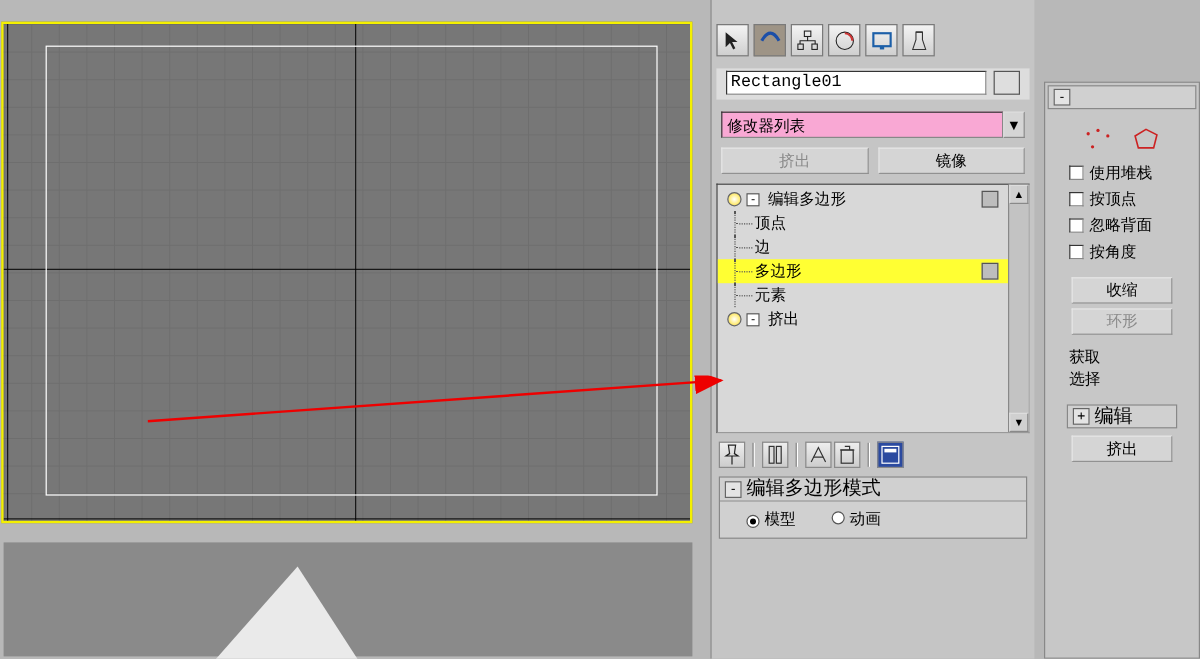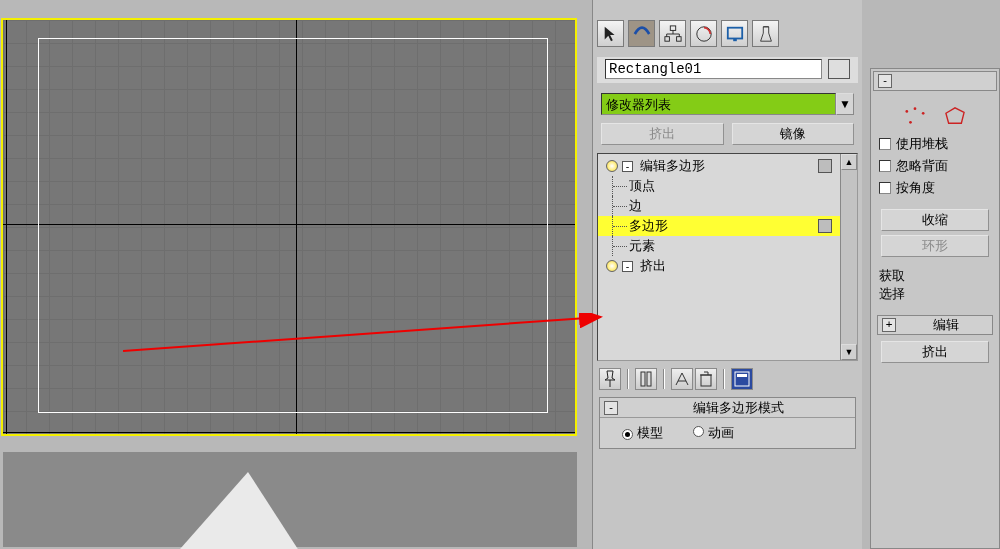--- a/index.html
+++ b/index.html
@@ -26,21 +26,21 @@
   .toolrow{display:flex;gap:4px;padding:20px 4px 6px}
   .tool{width:27px;height:27px;border:1px solid #7a7a7a;background:linear-gradient(#f4f4f4,#cfcfcf);display:flex;align-items:center;justify-content:center;position:relative}
   .tool.sel{background:#9e9486}
   .tool svg{width:18px;height:18px}
 
   .name-row{display:flex;align-items:center;gap:6px;padding:2px 8px 4px;background:#ddd;margin:4px 4px 0}
   .name-input{flex:1;height:20px;border:1px inset #888;background:#fff;font:14px "Courier New";padding:0 3px}
   .swatch{width:22px;height:20px;border:1px solid #555;background:#dedede}
 
   .combo-row{display:flex;align-items:stretch;margin:10px 8px 6px}
-  .combo{flex:1;height:22px;border:1px inset #888;background:#84cc16;font:13px SimSun;padding:2px 4px}
+  .combo{flex:1;height:22px;border:1px inset #888;background:#f9a8d4;font:13px SimSun;padding:2px 4px}
   .combo-btn{width:18px;border:1px outset #ddd;background:#d5d5d5;display:flex;align-items:center;justify-content:center}
 
   .btn-row{display:flex;gap:8px;margin:8px 8px}
   .btn{flex:1;height:22px;border:1px outset #e5e5e5;background:#d5d5d5;text-align:center;line-height:20px;font-size:13px}
   .btn.disabled{color:#8a8a8a}
 
   .stack{margin:4px 4px 0;border:1px inset #999;background:#d8d8d8;height:208px;display:flex}
   .stack-body{flex:1;overflow:hidden;font-size:13px;position:relative}
   .stack-sb{width:17px;background:#c3c3c3;border-left:1px solid #888;position:relative}
   .sb-btn{height:16px;border:1px outset #ddd;background:#d0d0d0;display:flex;align-items:center;justify-content:center;font-size:9px}
@@ -56,29 +56,29 @@
   .stack .lbl{padding-left:2px;white-space:nowrap}
   .stack li.sub .lbl{margin-left:0}
 
   .icon-row{display:flex;gap:2px;align-items:center;margin:6px 6px;height:24px}
   .icon-row .sep{width:1px;height:20px;border-left:1px solid #888;border-right:1px solid #fff;margin:0 4px}
   .ico{width:22px;height:22px;border:1px solid #8a8a8a;background:linear-gradient(#eee,#ccc);display:flex;align-items:center;justify-content:center}
 
   .rollout{margin:0 6px;border:1px solid #888;background:#d0d0d0}
   .roll-head{display:flex;align-items:center;border-bottom:1px solid #999;height:20px}
   .roll-head .pm2{width:14px;height:14px;border:1px solid #666;background:#e4e4e4;margin:0 4px;text-align:center;font:11px/12px monospace}
-  .roll-head .ttl{flex:1;text-align:center;font-size:13px}
+  .roll-head .ttl{flex:1;font-size:16px}
   .radio-row{display:flex;gap:30px;padding:6px 22px;font-size:13px;align-items:flex-end}
   .radio{width:11px;height:11px;border:1px solid #555;border-radius:50%;background:#fff;display:inline-flex;align-items:center;justify-content:center;margin-right:4px}
   .radio.checked::after{content:"";width:5px;height:5px;border-radius:50%;background:#000}
 
   
   .panel2{position:absolute;left:870px;top:68px;width:130px;height:481px;background:#c7c7c7;border:1px solid #888}
   .panel2 .roll-head{border:1px solid #888;background:#d0d0d0;margin:2px}
-  .panel2 .body{padding:6px 8px;font-size:13px}
+  .panel2 .body{padding:6px 20px;font-size:13px}
   .sel-icons{display:flex;gap:16px;justify-content:center;align-items:center;height:34px}
   .sel-icons svg{width:24px;height:20px}
   .chk-row{display:flex;align-items:center;height:22px}
   .chk{width:12px;height:12px;border:1px inset #888;background:#fff;margin-right:5px}
   .panel2 .btn{margin:4px 2px;display:block}
   .spacer{height:6px}
 
   .arrow{position:absolute;left:123px;top:313px;pointer-events:none}
 </style>
 </head>
@@ -263,20 +263,24 @@
         <svg viewBox="0 0 26 22">
             <path d="M3 8 L13 2 L23 7 L20 19 L6 19 Z" fill="none" stroke="#c22" stroke-width="1.5"></path>
           </svg>
       </div>
       <div class="chk-row">
           <span class="chk"></span>
           <span>使用堆栈</span>
         </div>
       <div class="chk-row">
           <span class="chk"></span>
+          <span>按顶点</span>
+        </div>
+      <div class="chk-row">
+          <span class="chk"></span>
           <span>忽略背面</span>
         </div>
       <div class="chk-row">
           <span class="chk"></span>
           <span>按角度</span>
         </div>
       <div class="spacer"></div>
       <div class="btn">收缩</div>
       <div class="btn disabled">环形</div>
       <div class="spacer"></div>

